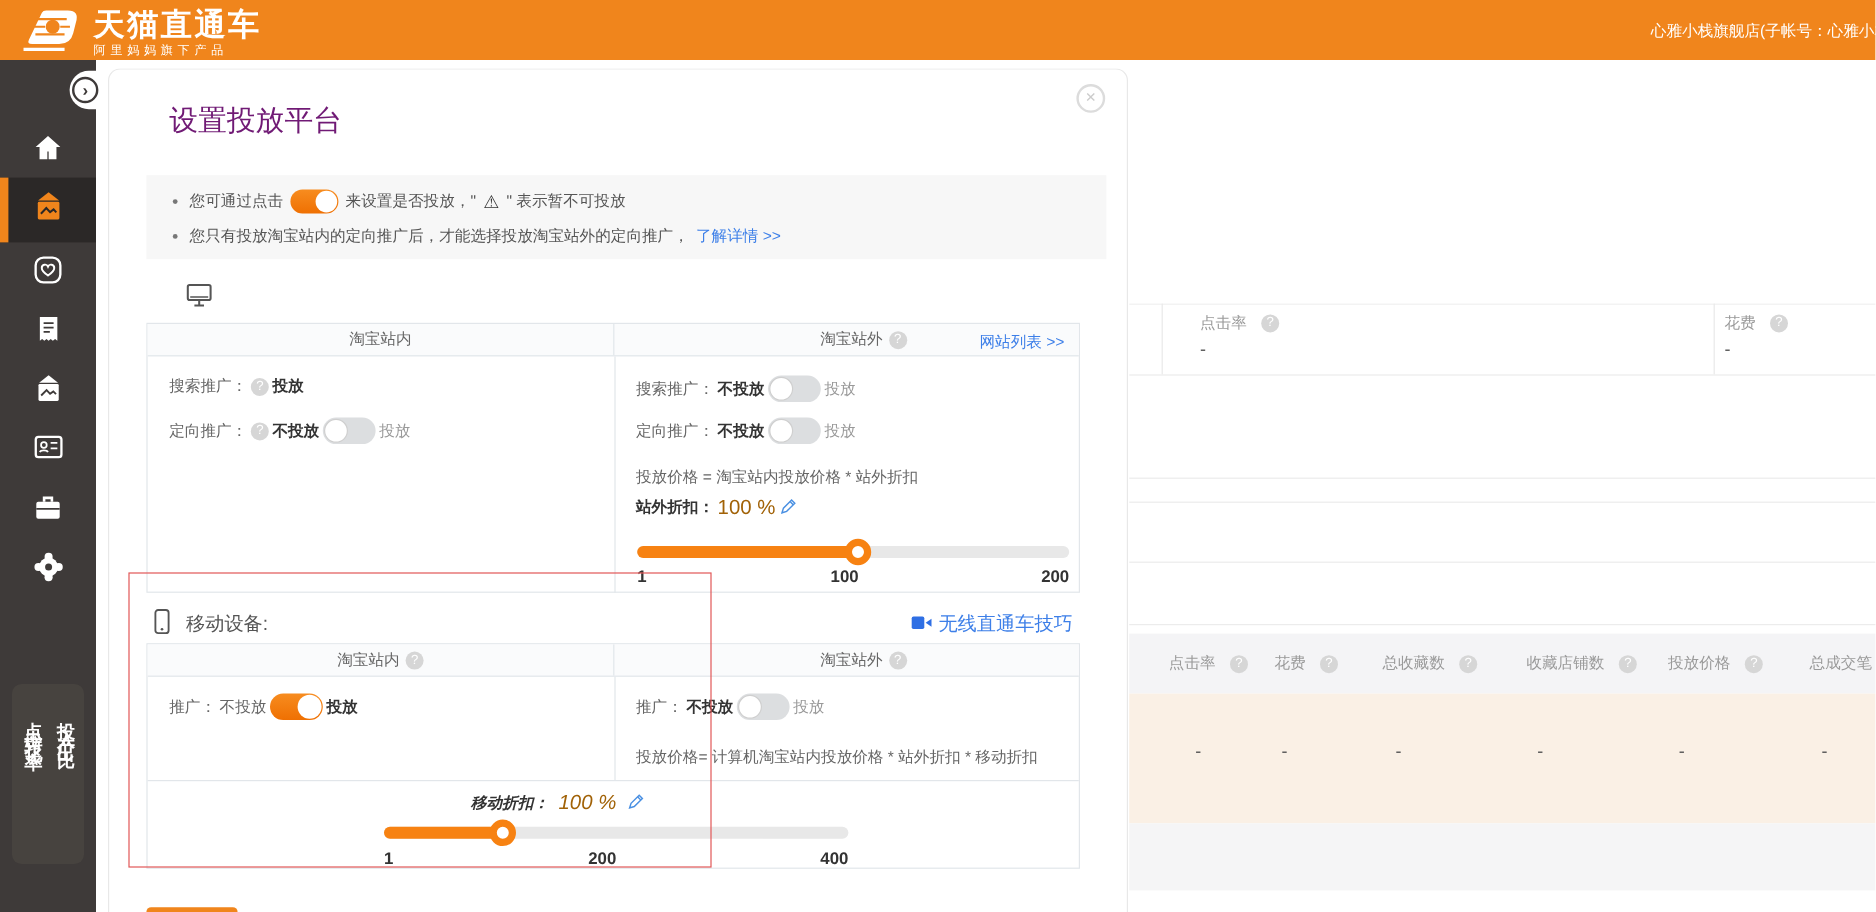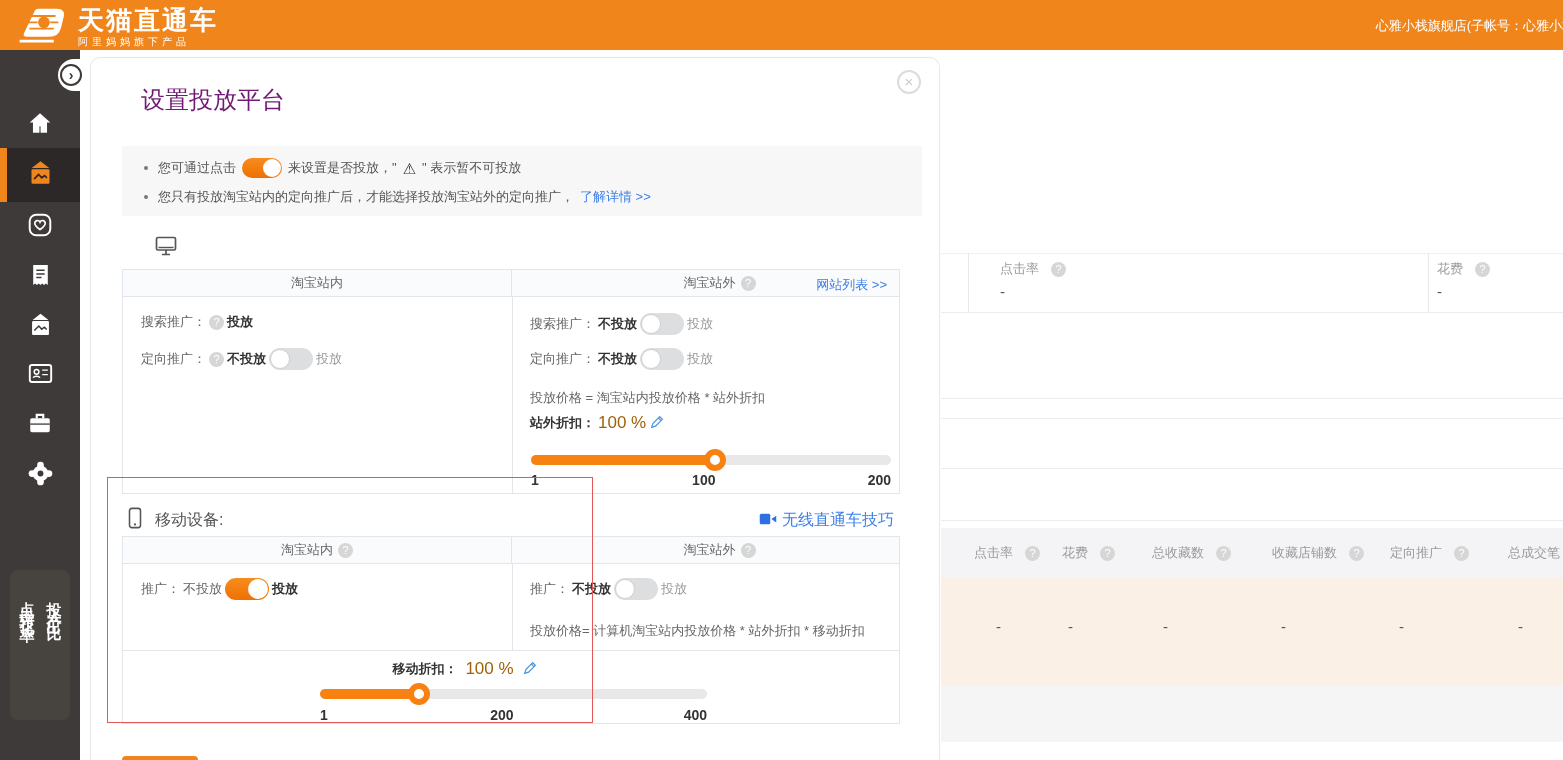--- a/index.html
+++ b/index.html
@@ -62,21 +62,21 @@
 
   .slider { position:absolute; height:10px; border-radius:5px; background:#E8E8E8; cursor:pointer; }
   .slider .fill { position:absolute; left:0; top:0; height:10px; border-radius:5px; background:#F78212; }
   .slider .thumb { position:absolute; top:-6px; width:22px; height:22px; border-radius:50%; background:#fff; border:6px solid #F78212; cursor:grab; }
   .ticks { position:absolute; height:16px; font-size:14px; font-weight:bold; color:#333; }
   .ticks .t0 { position:absolute; left:0; }
   .ticks .t1 { position:absolute; transform:translateX(-50%); }
   .ticks .t2 { position:absolute; right:0; }
 
   .m-bottom { position:absolute; left:0; right:0; top:86px; bottom:0; border-top:1px solid #e2e6ea; }
-  .center-row { position:absolute; left:0; right:0; top:8px; display:flex; align-items:center; justify-content:center; gap:8px; font-size:13px; transform:translateX(-46px); }
+  .center-row { position:absolute; left:0; right:0; top:8px; display:flex; align-items:center; justify-content:center; gap:8px; font-size:13px; transform:translateX(-46px);font-style:italic; }
 
   .save-btn { position:absolute; left:31px; top:698px; width:76px; height:34px; background:#F0851C; border:none; border-radius:4px; cursor:pointer; }
 
   .annotation { position:absolute; left:107px; top:477px; width:486px; height:246px; border:1px solid #E25757; z-index:40; pointer-events:none; }
 
   
   .hline { position:absolute; height:1px; background:#ECECEC; }
   .vline { position:absolute; width:1px; background:#E9E9E9; }
   .bg-label { position:absolute; display:flex; align-items:center; gap:12px; font-size:13px; color:#9A9A9A; white-space:nowrap; }
   .bg-dash { position:absolute; font-size:15px; color:#555; }
@@ -231,21 +231,21 @@
   </div>
   <div class="bg-label" style="left:1152px; top:544px;">
     <span>总收藏数</span>
       <span class="q">?</span>
   </div>
   <div class="bg-label" style="left:1272px; top:544px;">
     <span>收藏店铺数</span>
       <span class="q">?</span>
   </div>
   <div class="bg-label" style="left:1390px; top:544px;">
-    <span>定向推广</span>
+    <span>投放价格</span>
       <span class="q">?</span>
   </div>
   <div class="bg-label" style="left:1508px; top:544px;">
     <span>总成交笔</span>
   </div>
 
   <div class="peach"></div>
   <div class="bg-dash" style="left:996px; top:618px;">-</div>
   <div class="bg-dash" style="left:1068px; top:618px;">-</div>
   <div class="bg-dash" style="left:1163px; top:618px;">-</div>

